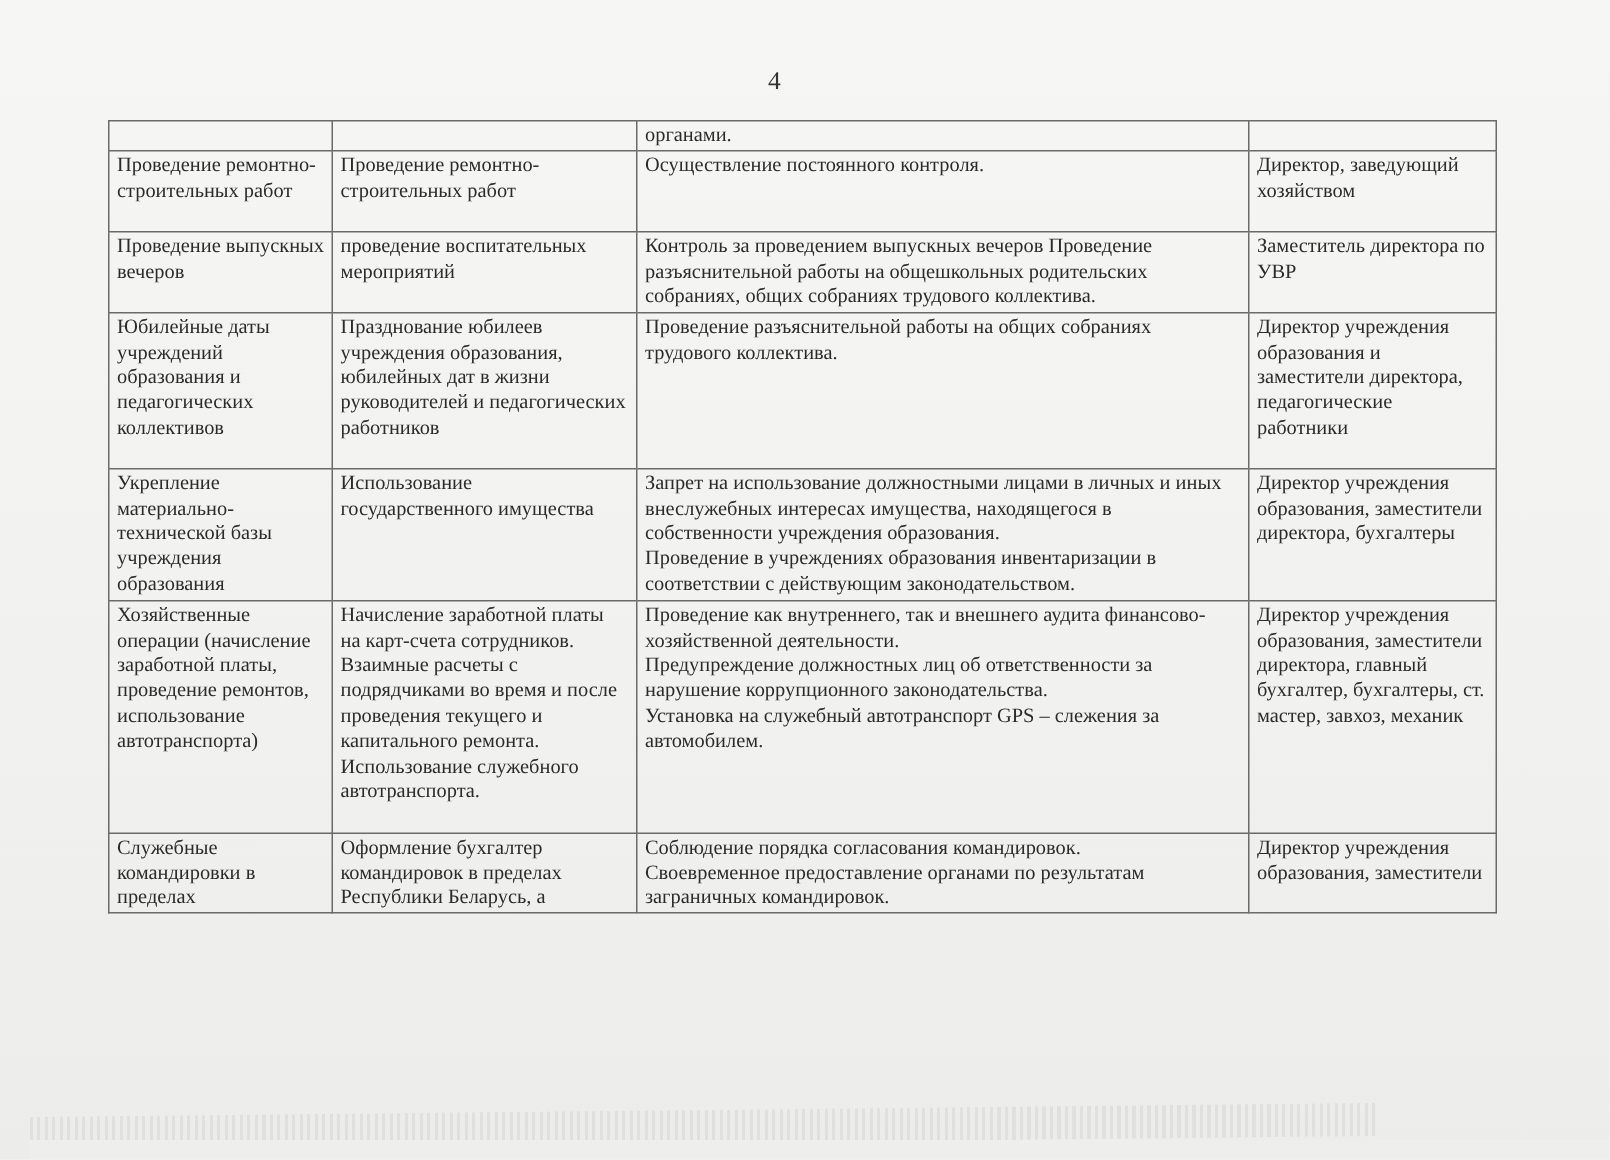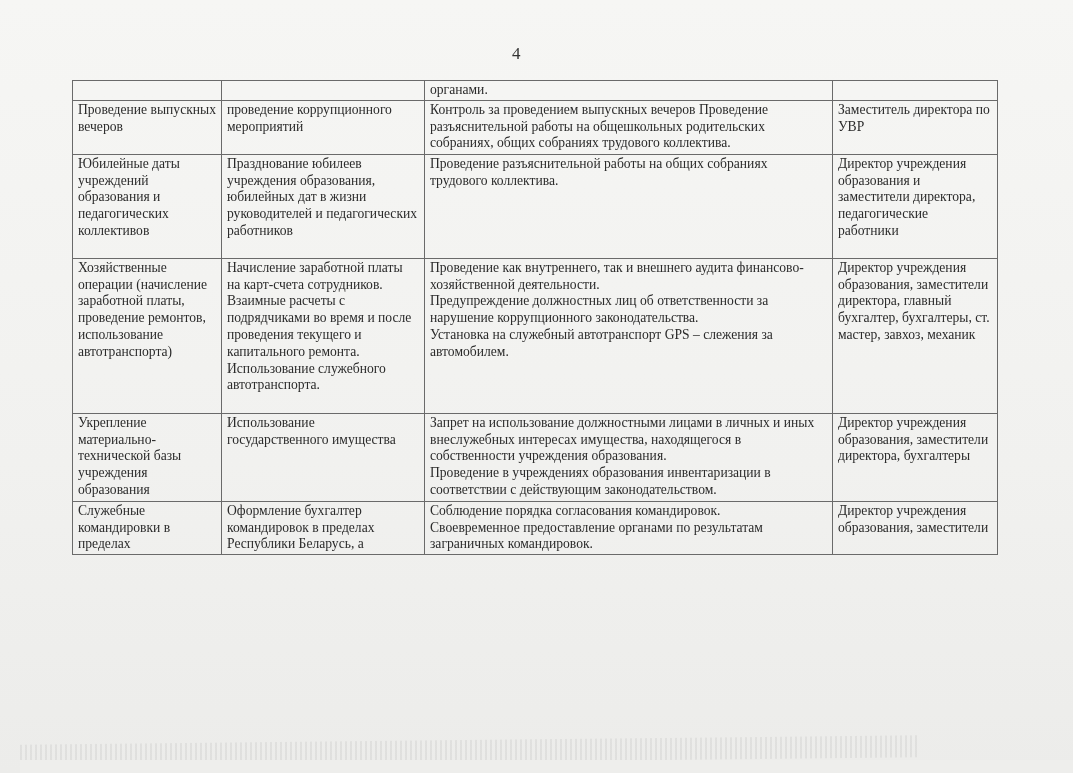--- a/index.html
+++ b/index.html
@@ -62,48 +62,56 @@
         <col class="c4">
     </colgroup>
     <tbody>
       <tr style="height:18px">
         <td></td>
         <td></td>
         <td>органами.</td>
         <td></td>
       </tr>
       <tr style="height:54px">
+        <td>Проведение ремонтно-
+строительных работ</td>
+        <td>Проведение ремонтно-
+строительных работ</td>
+        <td>Осуществление постоянного контроля.</td>
+        <td>Директор, заведующий хозяйством</td>
+      </tr>
+      <tr style="height:54px">
         <td>Проведение выпускных вечеров</td>
-        <td>проведение коррупционного мероприятий</td>
+        <td>проведение воспитательных мероприятий</td>
         <td>Контроль за проведением выпускных вечеров Проведение разъяснительной работы на общешкольных родительских собраниях, общих собраниях трудового коллектива.</td>
         <td>Заместитель директора по УВР</td>
       </tr>
       <tr style="height:104px">
         <td>Юбилейные даты учреждений образования и педагогических коллективов</td>
         <td>Празднование юбилеев учреждения образования, юбилейных дат в жизни руководителей и педагогических работников</td>
         <td>Проведение разъяснительной работы на общих собраниях трудового коллектива.</td>
         <td>Директор учреждения образования и заместители директора, педагогические работники</td>
+      </tr>
+      <tr style="height:88px">
+        <td>Укрепление материально-
+технической базы учреждения образования</td>
+        <td>Использование государственного имущества</td>
+        <td>Запрет на использование должностными лицами в личных и иных внеслужебных интересах имущества, находящегося в собственности учреждения образования.
+Проведение в учреждениях образования инвентаризации в соответствии с действующим законодательством.</td>
+        <td>Директор учреждения образования, заместители директора, бухгалтеры</td>
       </tr>
       <tr style="height:155px">
         <td>Хозяйственные операции (начисление заработной платы, проведение ремонтов, использование автотранспорта)</td>
         <td>Начисление заработной платы на карт-счета сотрудников.
 Взаимные расчеты с подрядчиками во время и после проведения текущего и капитального ремонта.
 Использование служебного автотранспорта.</td>
         <td>Проведение как внутреннего, так и внешнего аудита финансово-хозяйственной деятельности.
 Предупреждение должностных лиц об ответственности за нарушение коррупционного законодательства.
 Установка на служебный автотранспорт GPS – слежения за автомобилем.</td>
         <td>Директор учреждения образования, заместители директора, главный бухгалтер, бухгалтеры, ст. мастер, завхоз, механик</td>
-      </tr>
-      <tr style="height:88px">
-        <td>Укрепление материально-
-технической базы учреждения образования</td>
-        <td>Использование государственного имущества</td>
-        <td>Запрет на использование должностными лицами в личных и иных внеслужебных интересах имущества, находящегося в собственности учреждения образования.
-Проведение в учреждениях образования инвентаризации в соответствии с действующим законодательством.</td>
-        <td>Директор учреждения образования, заместители директора, бухгалтеры</td>
       </tr>
       <tr style="height:53px">
         <td>Служебные командировки в пределах</td>
         <td>Оформление бухгалтер командировок в пределах Республики Беларусь, а</td>
         <td>Соблюдение порядка согласования командировок.
 Своевременное предоставление органами по результатам заграничных командировок.</td>
         <td>Директор учреждения образования, заместители</td>
       </tr>
     </tbody>
   </table>

